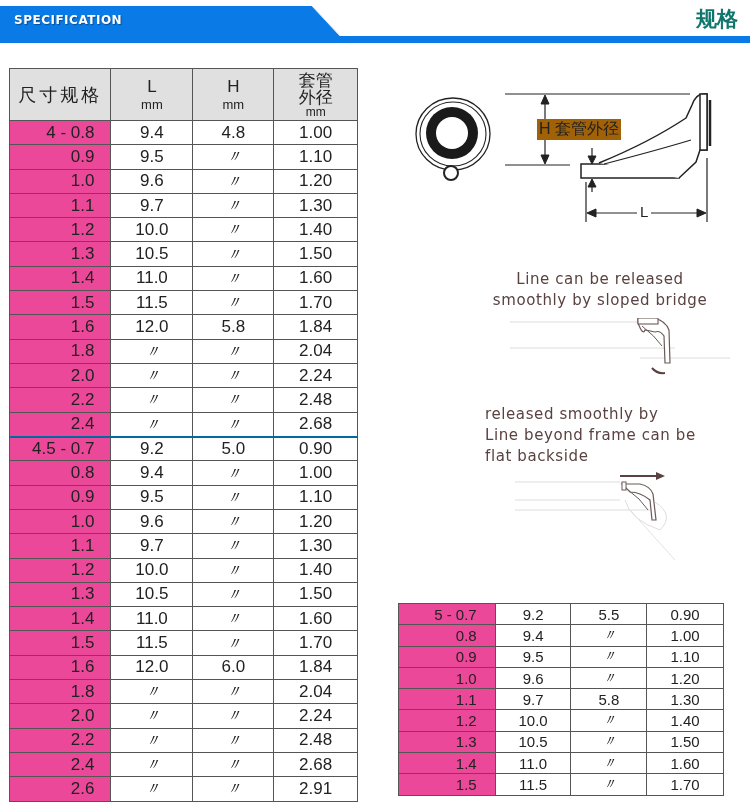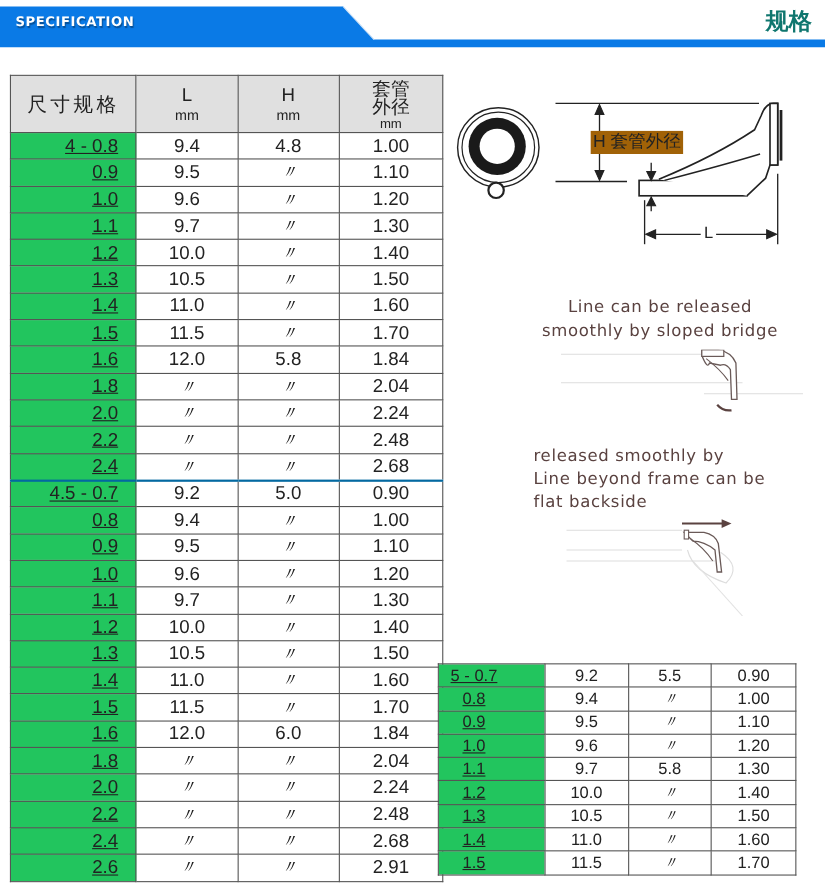--- a/index.html
+++ b/index.html
@@ -29,39 +29,39 @@
   
   table.spec {
     position: absolute; border-collapse: collapse;
     font-family: "Liberation Sans", sans-serif;
   }
   table.spec td, table.spec th {
     border: 1px solid #555; text-align: center; font-weight: normal;
     color: #222; padding: 0;
   }
   table.spec td.size {
-    background: #22c55e; text-align: right; padding-right: 16px; text-decoration: underline;
+    background: #ec4899; text-align: right; padding-right: 16px;
   }
   table.spec tr.group-start td { border-top: 2px solid #0369a1; }
   .ditto { font-size: 11px; color: #444; font-style: italic; letter-spacing: -1px; }
 
-  #left-table { left: 9px; top: 68px; width: 394px; }
+  #left-table { left: 9px; top: 68px; width: 349px; }
   #left-table th { background: #e0e0e0; height: 52px; font-size: 17px; line-height: 1.0; }
   #left-table th .unit { display: block; font-size: 13px; margin-top: 3px; }
   #left-table th .cn { font-size: 17px; line-height: 17px; }
   #left-table th.size-h { font-size: 18px; letter-spacing: 3px; }
   #left-table td { height: 24.3px; font-size: 17px; }
   #left-table col.c1 { width: 108px; }
   #left-table col.c2 { width: 87px; }
   #left-table col.c3 { width: 87px; }
   #left-table col.c4 { width: 89px; }
 
   #right-table { left: 398px; top: 603px; width: 326px; }
   #right-table td { height: 21.3px; font-size: 15px; }
-  #right-table td.size { padding-right: 32px; text-align: center; }
+  #right-table td.size { padding-right: 18px; }
   #right-table col.c1 { width: 97px; }
   #right-table col.c2 { width: 76px; }
   #right-table col.c3 { width: 76px; }
   #right-table col.c4 { width: 77px; }
 
   
   .diagram { position: absolute; }
   .caption {
     position: absolute; font-family: "DejaVu Sans", sans-serif;
     font-size: 15px; color: #5a4240; line-height: 21px; letter-spacing: 0.6px;

